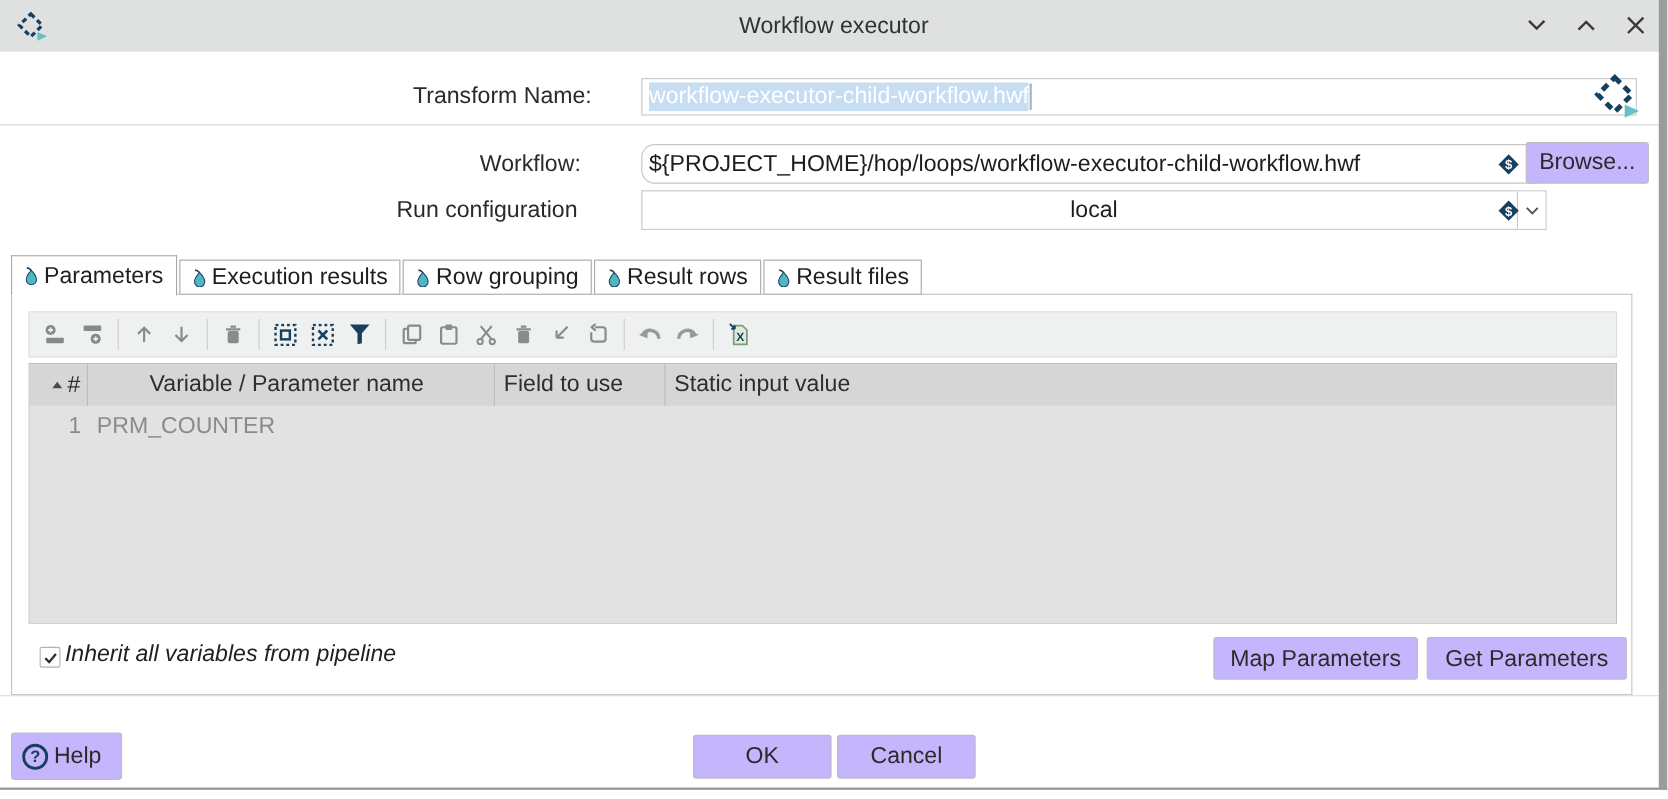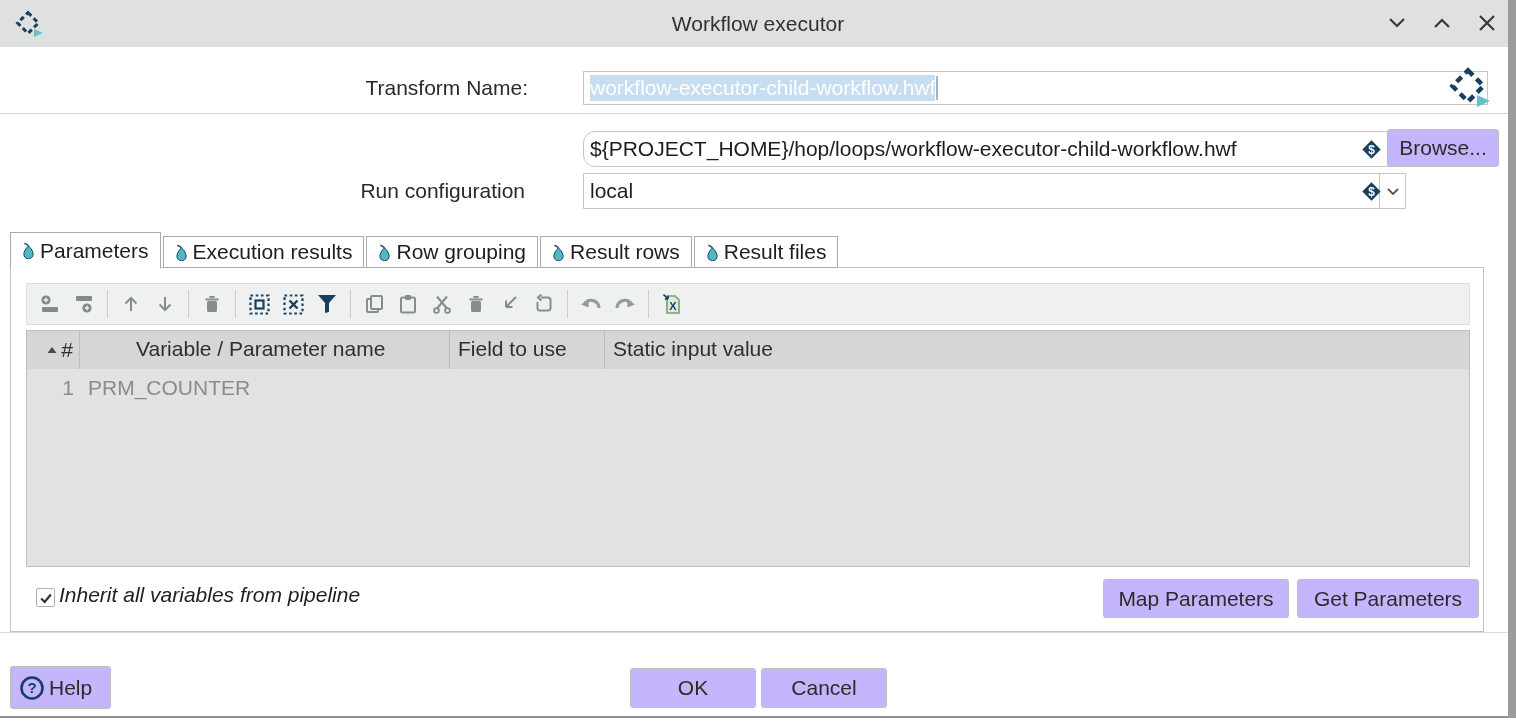--- a/index.html
+++ b/index.html
@@ -80,46 +80,47 @@
           <path d="M4 15l7-7 7 7" stroke="#3a3a3a" stroke-width="2.2" fill="none"></path>
         </svg>
     </button>
     <button class="winbtn" style="left:1474px;">
       <svg width="22" height="22" viewBox="0 0 22 22">
           <path d="M4 4l14 14M18 4L4 18" stroke="#3a3a3a" stroke-width="2.2" fill="none"></path>
         </svg>
     </button>
   </div>
 
-  <div class="flabel" style="left:0; top:71px; width:528px; line-height:34px;padding-left:26px;">Transform Name:</div>
+  <div class="flabel" style="left:10px; top:71px; width:528px; line-height:34px;padding-left:26px;">Transform Name:</div>
   <div class="tinput" style="left:535px; top:71px; width:905px; height:34px;">
     <span class="sel">workflow-executor-child-workflow.hwf</span>
       <span class="caret"></span>
   </div>
   <span style="position:absolute; left:1444px; top:62px;">
     <svg width="48" height="48" viewBox="0 0 48 48">
       <rect x="13" y="13" width="22" height="22" transform="rotate(45 24 24)" fill="none" stroke="#17405f" stroke-width="4.5" stroke-dasharray="7 5"></rect>
       <polygon points="33,33 46,39 33,45" fill="#63c1c7"></polygon>
     </svg>
   </span>
   <div class="hline" style="top:113px;"></div>
 
+  <div class="flabel" style="left:0; top:131px; width:528px; line-height:36px;">Workflow:</div>
   <div class="tinput" style="left:535px; top:131px; width:823px; height:36px;border-radius:12px;">
     <span>${PROJECT_HOME}/hop/loops/workflow-executor-child-workflow.hwf</span>
   </div>
   <span class="varicon" style="left:1361px; top:139px;">
     <svg width="21" height="21" viewBox="0 0 21 21">
       <rect x="4" y="4" width="13" height="13" transform="rotate(45 10.5 10.5)" fill="#17405f"></rect>
       <text x="10.5" y="15" font-size="12" font-weight="bold" fill="#fff" text-anchor="middle" font-family="Liberation Sans, sans-serif">$</text>
     </svg>
   </span>
   <button class="btn" style="left:1387px; top:129px; width:112px; height:38px;">Browse...</button>
 
   <div class="flabel" style="left:0; top:173px; width:525px; line-height:36px;">Run configuration</div>
-  <div class="tinput" style="left:535px; top:173px; width:823px; height:36px;">
+  <div class="tinput" style="left:535px; top:173px; width:823px; height:36px;justify-content:center;">
     <span>local</span>
     <button class="combo-arrow">
       <svg width="16" height="16" viewBox="0 0 16 16">
           <path d="M3 6l5 5 5-5" stroke="#555" stroke-width="1.8" fill="none"></path>
         </svg>
     </button>
   </div>
   <span class="varicon" style="left:1361px; top:181px;">
     <svg width="21" height="21" viewBox="0 0 21 21">
       <rect x="4" y="4" width="13" height="13" transform="rotate(45 10.5 10.5)" fill="#17405f"></rect>

